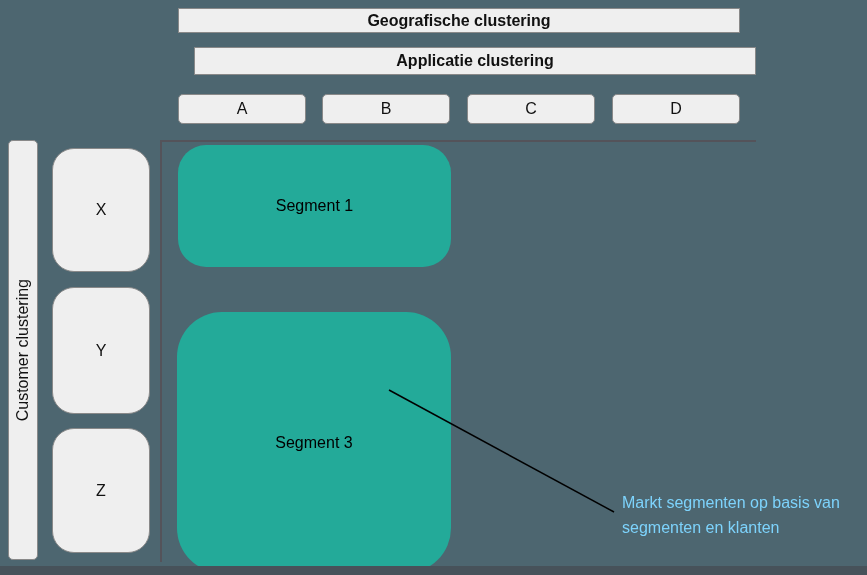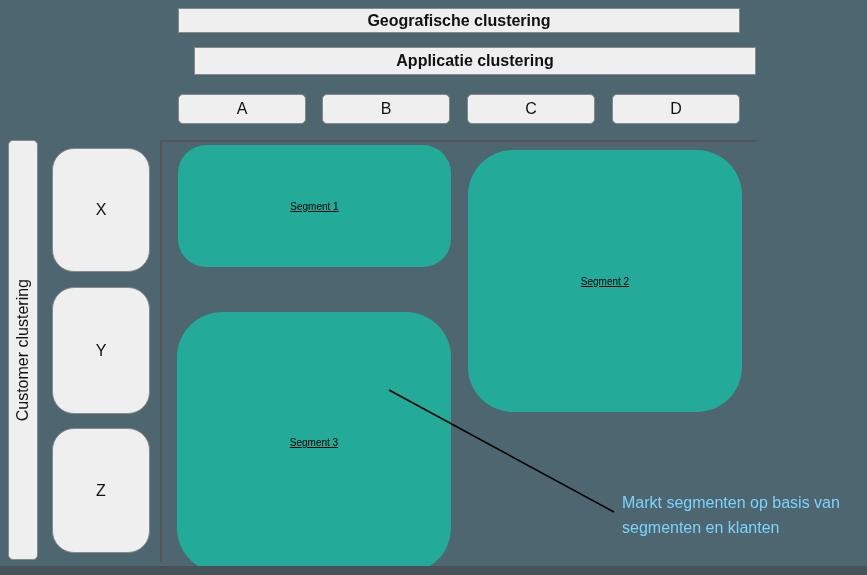--- a/index.html
+++ b/index.html
@@ -37,23 +37,22 @@
     transform: rotate(180deg);
     font-size: 16px;
     white-space: nowrap;
   }
   .segment {
     position: absolute;
     background: #23aa99;
     display: flex;
     align-items: center;
     justify-content: center;
-    font-size: 10px;
+    font-size: 16px;
     color: #000000;
-    text-decoration: underline;
   }
   .gridline {
     position: absolute;
     background: #54535a;
   }
   #annotation-text {
     position: absolute;
     left: 622px;
     top: 490px;
     font-size: 16px;
@@ -114,23 +113,20 @@
   <div class="lightbox rowhead" style="left:52px; top:428px; width:98px; height:125px;">
     <span>Z</span>
   </div>
 
   <div class="gridline" style="left:160px; top:140px; width:2px; height:422px;"></div>
   <div class="gridline" style="left:160px; top:140px; width:596px; height:2px;"></div>
 
   <div class="segment" style="left:178px; top:145px; width:273px; height:122px; border-radius:28px;">
     <span>Segment 1</span>
   </div>
-  <div class="segment" style="left:468px; top:150px; width:274px; height:262px; border-radius:45px;">
-    <span>Segment 2</span>
-  </div>
   <div class="segment" style="left:177px; top:290px; width:274px; height:261px; border-radius:45px;margin-top:22px;">
     <span>Segment 3</span>
   </div>
 
   <svg id="leader-svg" width="867" height="575">
     <line x1="389" y1="390" x2="614" y2="512" stroke="#000000" stroke-width="1.5"></line>
   </svg>
 
   <div id="annotation-text">
     <div>Markt segmenten op basis van</div>

